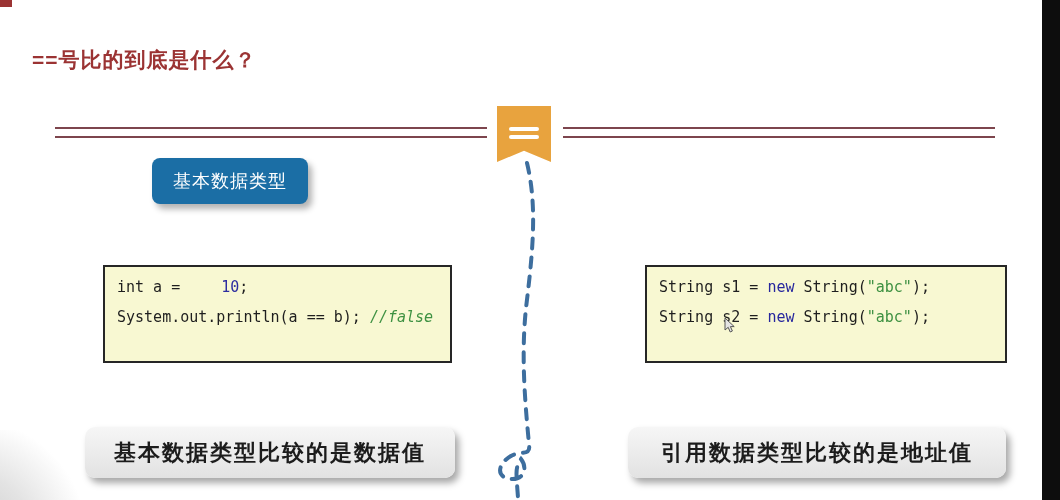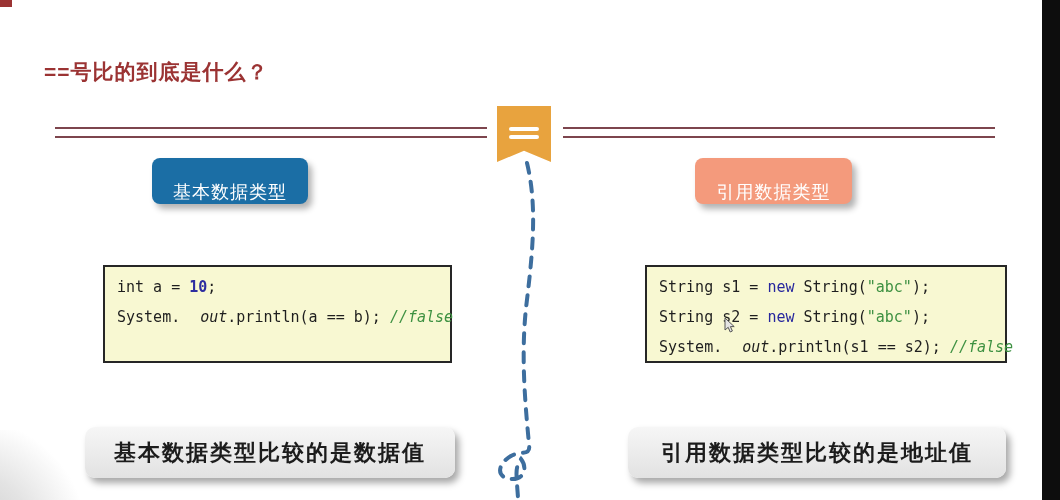--- a/index.html
+++ b/index.html
@@ -6,52 +6,52 @@
   .stage{
     position:relative;width:1060px;height:500px;background:#ffffff;overflow:hidden;
     font-family:"Liberation Sans","DejaVu Sans",sans-serif;
   }
   
   .corner-mark{position:absolute;left:0;top:0;width:12px;height:7px;background:var(--accent-red);}
   .edge-bar-right{position:absolute;right:0;top:0;width:18px;height:500px;background:#0d0d0d;}
   .corner-shade{position:absolute;left:-35px;bottom:-40px;width:130px;height:110px;
     background:radial-gradient(circle at 0% 100%, #c9c9c9 0%, #e3e3e3 40%, rgba(255,255,255,0) 72%);}
   
-  .page-title{position:absolute;left:28px;top:42px;margin:16px;font-size:21px;font-weight:bold;
+  .page-title{position:absolute;left:28px;top:42px;margin:4px;font-size:21px;font-weight:bold;
     color:var(--accent-red);letter-spacing:1px;}
   
   .divider{position:absolute;top:127px;height:7px;border-top:2px solid var(--divider-maroon);
     border-bottom:2px solid var(--divider-maroon);}
   .divider.left{left:55px;width:432px;}
   .divider.right{left:563px;width:432px;}
   
   .bookmark{position:absolute;left:497px;top:106px;width:54px;height:56px;background:var(--bookmark-orange);
     clip-path:polygon(0 0,100% 0,100% 100%,50% 80%,0 100%);}
   .bookmark .bar{position:absolute;left:12px;width:30px;height:4px;border-radius:2px;background:#ffffff;}
   .bookmark .bar.b1{top:21px;}
   .bookmark .bar.b2{top:29px;}
   
-  .badge{position:absolute;top:158px;height:46px;border-radius:8px;display:flex;align-items:flex-end;
+  .badge{position:absolute;top:158px;height:46px;border-radius:8px;display:flex;align-items:center;
     justify-content:center;color:#ffffff;font-size:18px;letter-spacing:1px;
     box-shadow:4px 5px 6px rgba(0,0,0,0.30);}
   .badge.blue{left:152px;width:156px;background:var(--badge-blue);}
   .badge.salmon{left:695px;width:157px;background:var(--badge-salmon);}
   
   .code-block{position:absolute;top:265px;height:98px;background:var(--code-bg);
     border:2px solid var(--code-border);box-sizing:border-box;padding:5px 12px 0 12px;
     font-family:"DejaVu Sans Mono","Liberation Mono",monospace;font-size:15px;}
   .code-block.left{left:103px;width:349px;}
   .code-block.right{left:645px;width:362px;}
   .code-line{height:30px;line-height:30px;white-space:pre;color:var(--code-plain);}
   .tk-p{color:var(--code-plain);}
-  .tk-n{color:var(--code-number);font-weight:bold;}
+  .tk-n{color:var(--code-number);font-weight:normal;margin-left:32px;}
   .tk-k{color:var(--code-keyword);font-weight:normal;}
   .tk-str{color:var(--code-string);}
   .tk-c{color:var(--code-comment);font-style:italic;}
-  .tk-i{color:var(--code-plain);font-style:italic;margin-left:20px;}
+  .tk-i{color:var(--code-plain);}
   
   .caption{position:absolute;top:427px;height:51px;border-radius:10px;
     background:linear-gradient(180deg,#f6f6f6,#e2e2e2);
     box-shadow:4px 5px 7px rgba(0,0,0,0.35);
     display:flex;align-items:center;justify-content:center;
     font-size:22px;font-weight:bold;color:var(--caption-text);letter-spacing:2px;}
   .caption.left{left:85px;width:370px;}
   .caption.right{left:628px;width:378px;}
   
   .connector{position:absolute;left:0;top:0;width:1060px;height:500px;pointer-events:none;}
@@ -84,32 +84,28 @@
              C 531 457, 521 450, 511 456
              C 497 464, 496 478, 511 479
              C 524 480, 528 468, 521 459
              C 516 466, 516 472, 517 481
              C 517 488, 518 494, 518 500" fill="none" stroke="#3d6e9e" stroke-width="4" stroke-linecap="round" stroke-dasharray="10 9"></path>
   </svg>
 
   <div class="badge blue">
     <span>基本数据类型</span>
   </div>
-  <div class="badge salmon">
-    <span>引用数据类型</span>
-  </div>
 
   <div class="code-block left">
       <div class="code-line"><span class="tk-p">int a = </span><span class="tk-n">10</span><span class="tk-p">;</span></div>
       <div class="code-line"><span class="tk-p">System.</span><span class="tk-i">out</span><span class="tk-p">.println(a == b); </span><span class="tk-c">//false</span></div>
     </div>
   <div class="code-block right">
       <div class="code-line"><span class="tk-p">String s1 = </span><span class="tk-k">new</span><span class="tk-p"> String(</span><span class="tk-str">"abc"</span><span class="tk-p">);</span></div>
       <div class="code-line"><span class="tk-p">String s2 = </span><span class="tk-k">new</span><span class="tk-p"> String(</span><span class="tk-str">"abc"</span><span class="tk-p">);</span></div>
-      <div class="code-line"><span class="tk-p">System.</span><span class="tk-i">out</span><span class="tk-p">.println(s1 == s2); </span><span class="tk-c">//false</span></div>
     </div>
 
   <svg class="cursor" viewBox="0 0 12 16" xmlns="http://www.w3.org/2000/svg">
     <polygon points="1,0 1,12 4.2,9.3 6.2,14 8.4,13 6.4,8.6 10.2,8.6" fill="#e4e4e4" stroke="#555555" stroke-width="1"></polygon>
   </svg>
 
   <div class="caption left">
     <span>基本数据类型比较的是数据值</span>
   </div>
   <div class="caption right">

